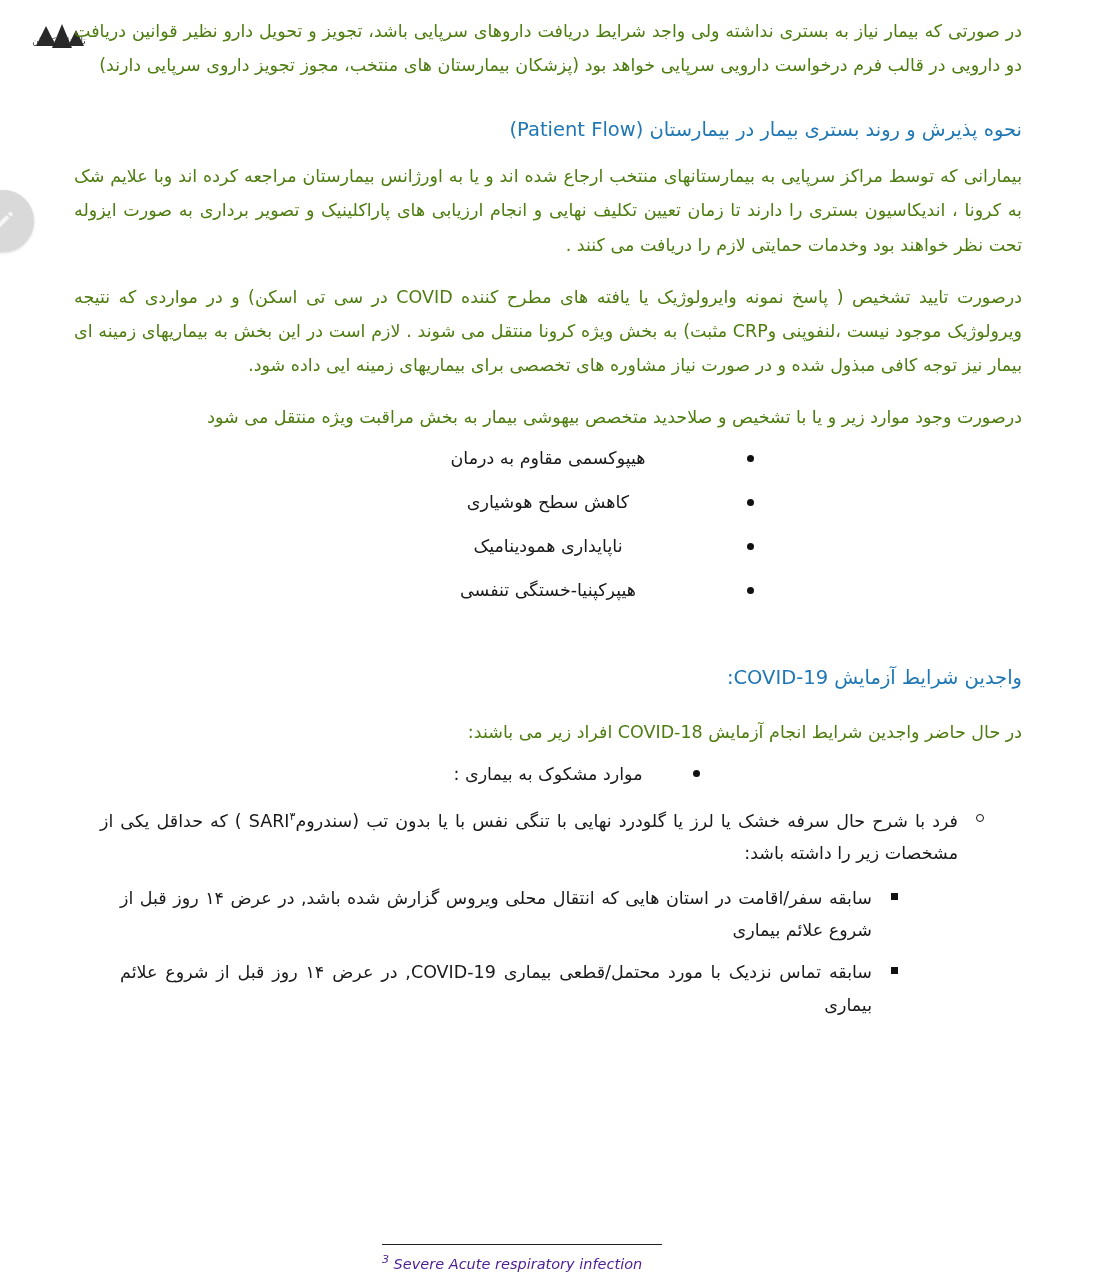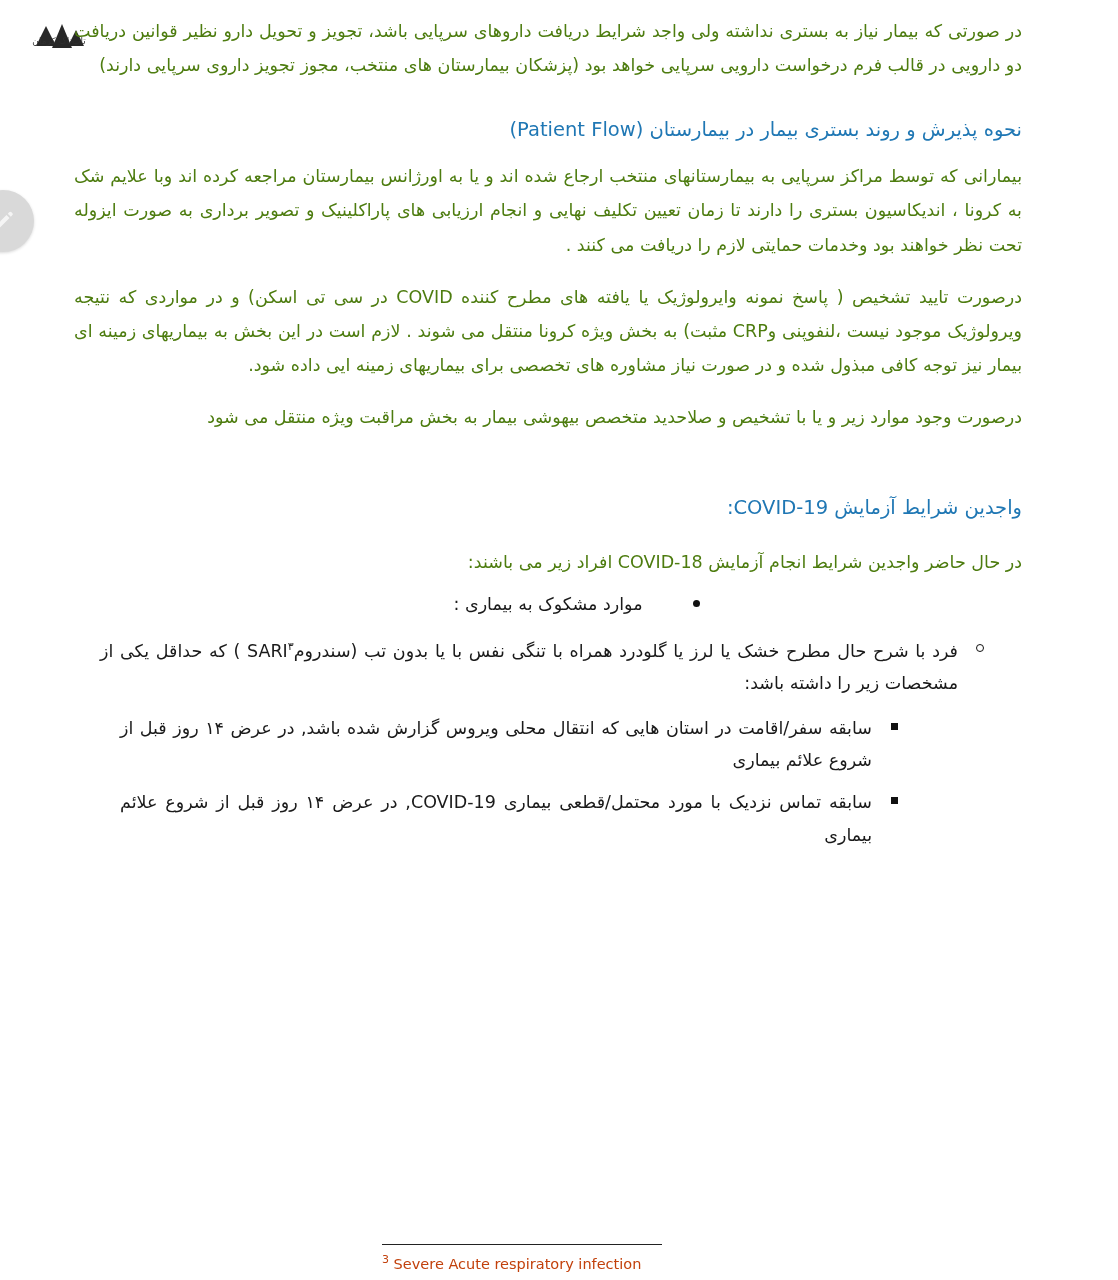--- a/index.html
+++ b/index.html
@@ -184,22 +184,23 @@
     text-align: left;
   }
   .footnote .rule {
     width: 280px;
     height: 1px;
     background: #222;
     margin-bottom: 7px;
   }
   .footnote .fn-text {
     font-size: 14.5px;
-    color: #c2410c;
+    color: #4c1d95;
     line-height: 1.4;
+    font-style: italic;
   }
 </style>
 </head>
 <body>
 
 <div class="page">
 
   <div class="watermark">
     <svg width="56" height="34" viewBox="0 0 56 34" aria-hidden="true">
       <path d="M6 26 L16 6 L26 26 Z" fill="#111"></path>
@@ -221,35 +222,53 @@
     <p class="body">در صورتی که بیمار نیاز به بستری نداشته ولی واجد شرایط دریافت داروهای سرپایی باشد، تجویز و تحویل دارو نظیر قوانین دریافت دو دارویی در قالب فرم درخواست دارویی سرپایی خواهد بود (پزشکان بیمارستان های منتخب، مجوز تجویز داروی سرپایی دارند)</p>
 
     <h2 class="heading">نحوه پذیرش و روند بستری بیمار در بیمارستان (Patient Flow)</h2>
 
     <p class="body">بیمارانی که توسط مراکز سرپایی  به بیمارستانهای منتخب ارجاع شده اند و یا به اورژانس بیمارستان مراجعه کرده اند وبا علایم شک به کرونا ، اندیکاسیون بستری  را دارند تا زمان تعیین تکلیف نهایی و انجام ارزیابی های پاراکلینیک و تصویر برداری به صورت ایزوله تحت نظر خواهند بود وخدمات حمایتی لازم را دریافت می کنند .</p>
 
     <p class="body">درصورت تایید تشخیص ( پاسخ نمونه وایرولوژیک یا یافته های  مطرح کننده COVID در سی تی اسکن)  و در مواردی که نتیجه ویرولوژیک موجود نیست ،لنفوپنی وCRP مثبت) به بخش ویژه  کرونا منتقل می شوند . لازم است در این بخش به بیماریهای زمینه ای بیمار نیز توجه کافی مبذول شده و در صورت نیاز مشاوره های تخصصی برای بیماریهای زمینه ایی داده شود.</p>
 
     <p class="body tight">درصورت وجود موارد زیر و یا با تشخیص و صلاحدید متخصص بیهوشی بیمار به بخش مراقبت ویژه منتقل می شود</p>
 
+    <ul class="bullets">
+      <li>
+        <span class="dot"></span>
+        <span class="txt">هیپوکسمی مقاوم به درمان</span>
+      </li>
+      <li>
+        <span class="dot"></span>
+        <span class="txt">کاهش سطح هوشیاری</span>
+      </li>
+      <li>
+        <span class="dot"></span>
+        <span class="txt">ناپایداری همودینامیک</span>
+      </li>
+      <li>
+        <span class="dot"></span>
+        <span class="txt">هیپرکپنیا-خستگی تنفسی</span>
+      </li>
+    </ul>
 
     <h2 class="heading second">واجدین شرایط آزمایش COVID-19:</h2>
 
     <p class="body tight">در حال حاضر واجدین شرایط انجام آزمایش COVID-18 افراد زیر می باشند:</p>
 
     <div class="list2">
 
       <div class="l1">
         <span class="dot"></span>
         <span>موارد مشکوک به بیماری :</span>
       </div>
 
       <div class="l2">
         <span class="circ"></span>
-        <span>فرد با شرح حال مطرح خشک یا لرز یا گلودرد همراه با تنگی نفس با یا بدون تب  (سندروم</span><span>SARI</span><sup>۳</sup>
+        <span>فرد با شرح حال سرفه خشک یا لرز یا گلودرد نهایی با تنگی نفس با یا بدون تب  (سندروم</span><span>SARI</span><sup>۳</sup>
         <span>) که حداقل یکی از مشخصات زیر را داشته باشد:</span>
       </div>
 
       <div class="l3">
         <span class="sq"></span>
         <span>سابقه سفر/اقامت در استان هایی که انتقال محلی ویروس گزارش شده باشد, در عرض ۱۴ روز قبل از شروع علائم بیماری</span>
       </div>
 
       <div class="l3">
         <span class="sq"></span>

